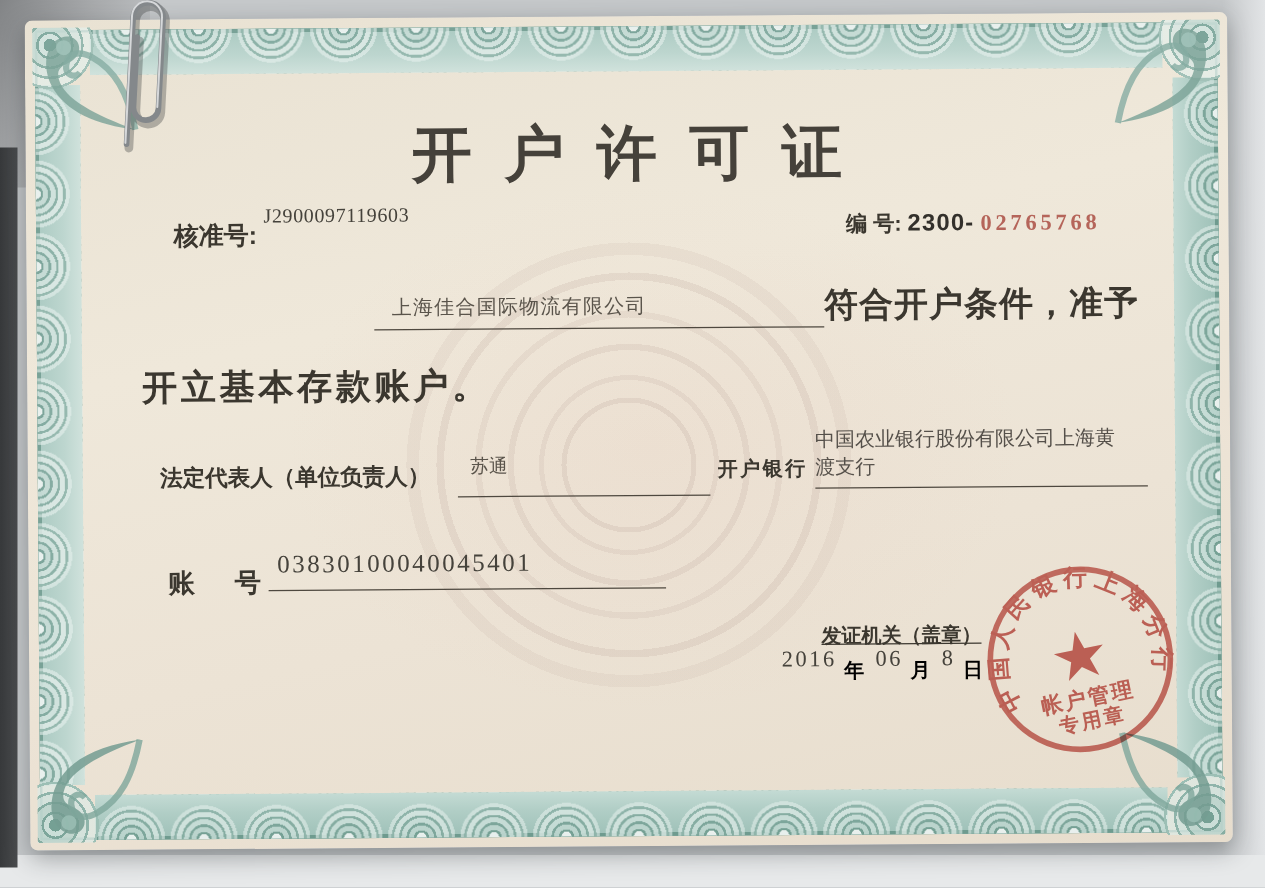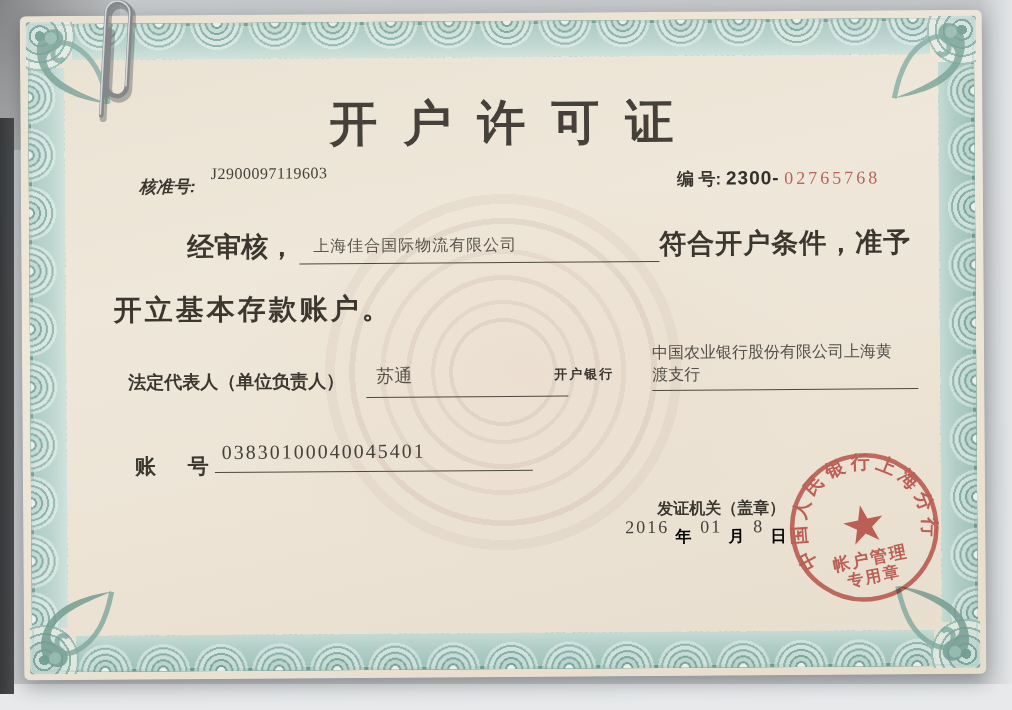--- a/index.html
+++ b/index.html
@@ -71,44 +71,44 @@
     background:radial-gradient(circle, rgba(0,0,0,0) 0 50px, rgba(182,158,148,.20) 50px 54px, rgba(0,0,0,0) 54px 68px, rgba(182,158,148,.16) 68px 72px, rgba(0,0,0,0) 72px 92px, rgba(182,158,148,.18) 92px 97px, rgba(0,0,0,0) 97px 118px, rgba(182,158,148,.15) 118px 123px, rgba(0,0,0,0) 123px 148px, rgba(182,158,148,.19) 148px 154px, rgba(0,0,0,0) 154px 168px, rgba(182,158,148,.12) 168px 178px, rgba(0,0,0,0) 178px);}
 
   
   .ink{color:#3b372f;}
   .cert-title{left:0;right:0;top:78px;text-align:center;
     font-size:48px;font-weight:700;letter-spacing:26px;text-indent:26px;color:#45413a;
     font-family:"Liberation Sans",sans-serif;}
   .lbl{font-weight:700;color:#3b372f;}
   .num{font-family:"Liberation Serif",serif;color:#45423b;}
 
-  .approval-label{left:118px;top:160px;font-size:17px;font-style:italic;}
+  .approval-label{left:118px;top:160px;font-size:20px;}
   .approval-number{left:190px;top:150px;font-size:16px;letter-spacing:.5px;}
   .serial-group{left:656px;top:156px;font-size:17px;}
   .serial-prefix{font-size:19px;font-weight:700;letter-spacing:1px;color:#33302b;}
-  .serial-number{font-family:"Liberation Serif",serif;font-size:18px;font-weight:400;letter-spacing:3px;color:#b5655a;}
+  .serial-number{font-family:"Liberation Serif",serif;font-size:18px;font-weight:700;letter-spacing:3px;color:#b5655a;}
 
   .audit-prefix{left:166px;top:214px;font-size:27px;font-weight:700;}
   .company-name{left:292px;top:222px;font-size:16px;color:#5a544b;letter-spacing:1px;}
   .company-line{left:278px;top:249px;width:360px;border-top:1.5px solid #4e483f;}
   .audit-suffix{left:638px;top:214px;font-size:27px;font-weight:700;letter-spacing:1px;}
   .body-line2{left:92px;top:276px;font-size:28px;font-weight:700;letter-spacing:3px;}
 
   .rep-label{left:106px;top:355px;font-size:18px;}
-  .rep-name{left:354px;top:350px;font-size:18px;color:#5a544b;}
+  .rep-name{left:354px;top:350px;font-size:15px;color:#5a544b;}
   .rep-line{left:344px;top:383px;width:202px;border-top:1.5px solid #4e483f;}
-  .bank-label{left:532px;top:353px;font-size:13px;letter-spacing:2px;}
+  .bank-label{left:552px;top:353px;font-size:16px;letter-spacing:2px;}
   .bank-name{left:630px;top:330px;width:250px;font-size:16px;line-height:22px;color:#55504a;}
   .bank-line{left:630px;top:378px;width:266px;border-top:1.5px solid #4e483f;}
 
   .account-label{left:112px;top:437px;font-size:21px;word-spacing:26px;}
   .account-number{left:199px;top:426px;font-size:20px;letter-spacing:2px;}
   .account-line{left:192px;top:457px;width:318px;border-top:1.5px solid #4e483f;}
 
-  .issuer-label{left:634px;top:487px;font-size:16px;}
+  .issuer-label{left:634px;top:487px;font-size:16px;text-decoration:underline;}
   .date-row{left:602px;top:505px;font-size:16px;white-space:nowrap;}
   .date-row .d-num{font-family:"Liberation Serif",serif;color:#45423b;font-size:18px;letter-spacing:2px;margin-right:6px;}
   .date-row .d-lbl{font-weight:700;position:relative;top:9px;margin-right:9px;font-size:16px;}
 
   
   .seal{left:762px;top:438px;width:158px;height:158px;transform:rotate(-11deg);
     mix-blend-mode:multiply;opacity:.86;}
   .seal text{fill:#c4544c;font-family:"Liberation Sans",sans-serif;}
   .seal .ring-text{font-size:19px;letter-spacing:5px;font-weight:700;}
   .seal .inner1{font-size:17px;letter-spacing:2px;font-weight:700;}
@@ -168,42 +168,41 @@
 
   <span class="abs lbl approval-label">核准号:</span>
   <span class="abs num approval-number">J2900097119603</span>
 
   <span class="abs serial-group">
     <span class="lbl">编 号:</span>
     <span class="serial-prefix">2300-</span>
     <span class="serial-number">02765768</span>
   </span>
 
-  <span class="abs ink audit-prefix">经审核，</span>
   <span class="abs company-name">上海佳合国际物流有限公司</span>
   <div class="abs company-line"></div>
   <span class="abs ink audit-suffix">符合开户条件，准予</span>
   <span class="abs ink body-line2">开立基本存款账户。</span>
 
   <span class="abs lbl rep-label">法定代表人（单位负责人）</span>
   <span class="abs rep-name">苏通</span>
   <div class="abs rep-line"></div>
 
   <span class="abs lbl bank-label">开户银行</span>
   <span class="abs bank-name">中国农业银行股份有限公司上海黄渡支行</span>
   <div class="abs bank-line"></div>
 
   <span class="abs lbl account-label">账 号</span>
   <span class="abs num account-number">03830100040045401</span>
   <div class="abs account-line"></div>
 
   <span class="abs lbl issuer-label">发证机关（盖章）</span>
 
   <span class="abs date-row">
-    <span class="d-num">2016</span><span class="d-lbl">年</span><span class="d-num">01</span><span class="d-lbl">月</span><span class="d-num">8</span><span class="d-lbl">日</span>
+    <span class="d-num">2016</span><span class="d-lbl">年</span><span class="d-num">06</span><span class="d-lbl">月</span><span class="d-num">8</span><span class="d-lbl">日</span>
   </span>
 
   <div class="abs seal">
     <svg viewBox="0 0 158 158" width="158" height="158">
       <circle cx="79" cy="79" r="72" fill="none" stroke="#c4544c" stroke-width="4.5" opacity=".92"></circle>
       <defs>
         <path id="sealArc" d="M 27.7,108.6 A 59.2,59.2 0 1 1 130.3,108.6"></path>
       </defs>
       <text class="ring-text"><textPath href="#sealArc" startOffset="2">中国人民银行上海分行</textPath></text>
       <text x="79" y="94" text-anchor="middle" font-size="52">★</text>

